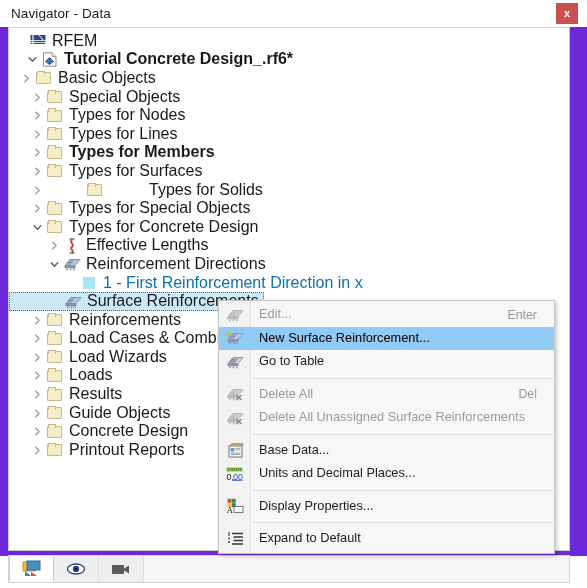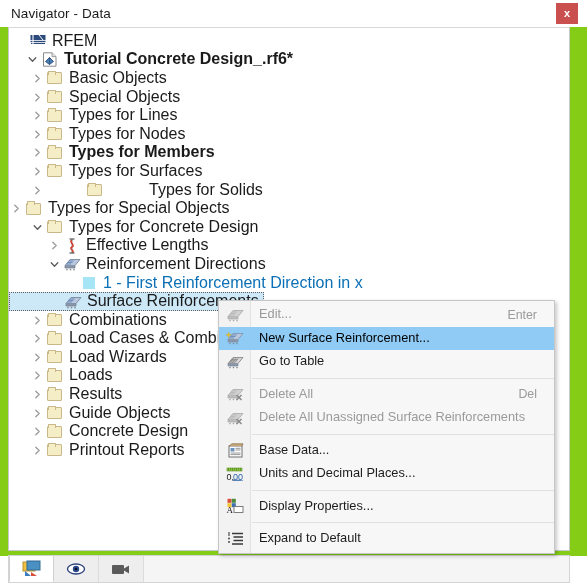--- a/index.html
+++ b/index.html
@@ -6,21 +6,21 @@
   html, body {
     width: 587px; height: 588px;
     background: #ffffff;
     font-family: "Liberation Sans", sans-serif;
     overflow: hidden;
   }
 
   .window {
     position: relative;
     width: 587px; height: 556px;
-    background: #84cc16;
+    background: #6d28d9;
   }
 
   
   .titlebar {
     position: absolute; top: 0; left: 0;
     width: 587px; height: 27px;
     background: #ffffff;
     display: flex; align-items: center;
   }
   .titlebar-text {
@@ -214,21 +214,21 @@
           <span class="ico">
             <svg width="16" height="15" viewBox="0 0 16 15">
               <path d="M1.5 0.8 H10 L14 4.6 V14.2 H1.5 Z" fill="#ffffff" stroke="#8a8a8a" stroke-width="1"></path>
               <path d="M10 0.8 V4.6 H14" fill="#e2e2e2" stroke="#8a8a8a" stroke-width="0.8"></path>
               <path d="M3.5 9.5 L7.5 5.5 L11.5 9.5 L7.5 12.5 Z" fill="#4a7fb5" stroke="#2c4a7c" stroke-width="0.9"></path>
               <path d="M7.5 5.5 L7.5 12.5" stroke="#2c4a7c" stroke-width="0.7"></path>
             </svg>
           </span>
           <span class="lbl" style="font-weight:bold;">Tutorial Concrete Design_.rf6*</span>
         </div>
-        <div class="tree-row" style="padding-left:21px;">
+        <div class="tree-row" style="padding-left:10px;">
           <span class="arrow">
             <svg width="9" height="9" viewBox="0 0 9 9">
               <path d="M2.8 1.2 L6.2 4.5 L2.8 7.8" fill="none" stroke="#9a9a9a" stroke-width="1.3" stroke-linecap="round" stroke-linejoin="round"></path>
             </svg>
           </span>
           <span class="ico">
             <span class="folder"></span>
           </span>
           <span class="lbl" style="">Basic Objects</span>
         </div>
@@ -245,33 +245,33 @@
         </div>
         <div class="tree-row" style="padding-left:21px;">
           <span class="arrow">
             <svg width="9" height="9" viewBox="0 0 9 9">
               <path d="M2.8 1.2 L6.2 4.5 L2.8 7.8" fill="none" stroke="#9a9a9a" stroke-width="1.3" stroke-linecap="round" stroke-linejoin="round"></path>
             </svg>
           </span>
           <span class="ico">
             <span class="folder"></span>
           </span>
+          <span class="lbl" style="">Types for Nodes</span>
+        </div>
+        <div class="tree-row" style="padding-left:21px;">
+          <span class="arrow">
+            <svg width="9" height="9" viewBox="0 0 9 9">
+              <path d="M2.8 1.2 L6.2 4.5 L2.8 7.8" fill="none" stroke="#9a9a9a" stroke-width="1.3" stroke-linecap="round" stroke-linejoin="round"></path>
+            </svg>
+          </span>
+          <span class="ico">
+            <span class="folder"></span>
+          </span>
           <span class="lbl" style="">Types for Lines</span>
         </div>
-        <div class="tree-row" style="padding-left:21px;">
-          <span class="arrow">
-            <svg width="9" height="9" viewBox="0 0 9 9">
-              <path d="M2.8 1.2 L6.2 4.5 L2.8 7.8" fill="none" stroke="#9a9a9a" stroke-width="1.3" stroke-linecap="round" stroke-linejoin="round"></path>
-            </svg>
-          </span>
-          <span class="ico">
-            <span class="folder"></span>
-          </span>
-          <span class="lbl" style="">Types for Nodes</span>
-        </div>
         <div class="tree-row" style="padding-left:21px;font-weight:bold;">
           <span class="arrow">
             <svg width="9" height="9" viewBox="0 0 9 9">
               <path d="M2.8 1.2 L6.2 4.5 L2.8 7.8" fill="none" stroke="#9a9a9a" stroke-width="1.3" stroke-linecap="round" stroke-linejoin="round"></path>
             </svg>
           </span>
           <span class="ico">
             <span class="folder"></span>
           </span>
           <span class="lbl" style="">Types for Members</span>
@@ -291,21 +291,21 @@
           <span class="arrow">
             <svg width="9" height="9" viewBox="0 0 9 9">
               <path d="M2.8 1.2 L6.2 4.5 L2.8 7.8" fill="none" stroke="#9a9a9a" stroke-width="1.3" stroke-linecap="round" stroke-linejoin="round"></path>
             </svg>
           </span>
           <span class="ico">
             <span class="folder"></span>
           </span>
           <span class="lbl" style="">Types for Solids</span>
         </div>
-        <div class="tree-row" style="">
+        <div class="tree-row" style="padding-left:21px;">
           <span class="arrow">
             <svg width="9" height="9" viewBox="0 0 9 9">
               <path d="M2.8 1.2 L6.2 4.5 L2.8 7.8" fill="none" stroke="#9a9a9a" stroke-width="1.3" stroke-linecap="round" stroke-linejoin="round"></path>
             </svg>
           </span>
           <span class="ico">
             <span class="folder"></span>
           </span>
           <span class="lbl" style="">Types for Special Objects</span>
         </div>
@@ -377,21 +377,21 @@
         </div>
         <div class="tree-row" style="padding-left:21px;">
           <span class="arrow">
             <svg width="9" height="9" viewBox="0 0 9 9">
               <path d="M2.8 1.2 L6.2 4.5 L2.8 7.8" fill="none" stroke="#9a9a9a" stroke-width="1.3" stroke-linecap="round" stroke-linejoin="round"></path>
             </svg>
           </span>
           <span class="ico">
             <span class="folder"></span>
           </span>
-          <span class="lbl" style="">Combinations</span>
+          <span class="lbl" style="">Reinforcements</span>
         </div>
         <div class="tree-row" style="padding-left:21px;">
           <span class="arrow">
             <svg width="9" height="9" viewBox="0 0 9 9">
               <path d="M2.8 1.2 L6.2 4.5 L2.8 7.8" fill="none" stroke="#9a9a9a" stroke-width="1.3" stroke-linecap="round" stroke-linejoin="round"></path>
             </svg>
           </span>
           <span class="ico">
             <span class="folder"></span>
           </span>

